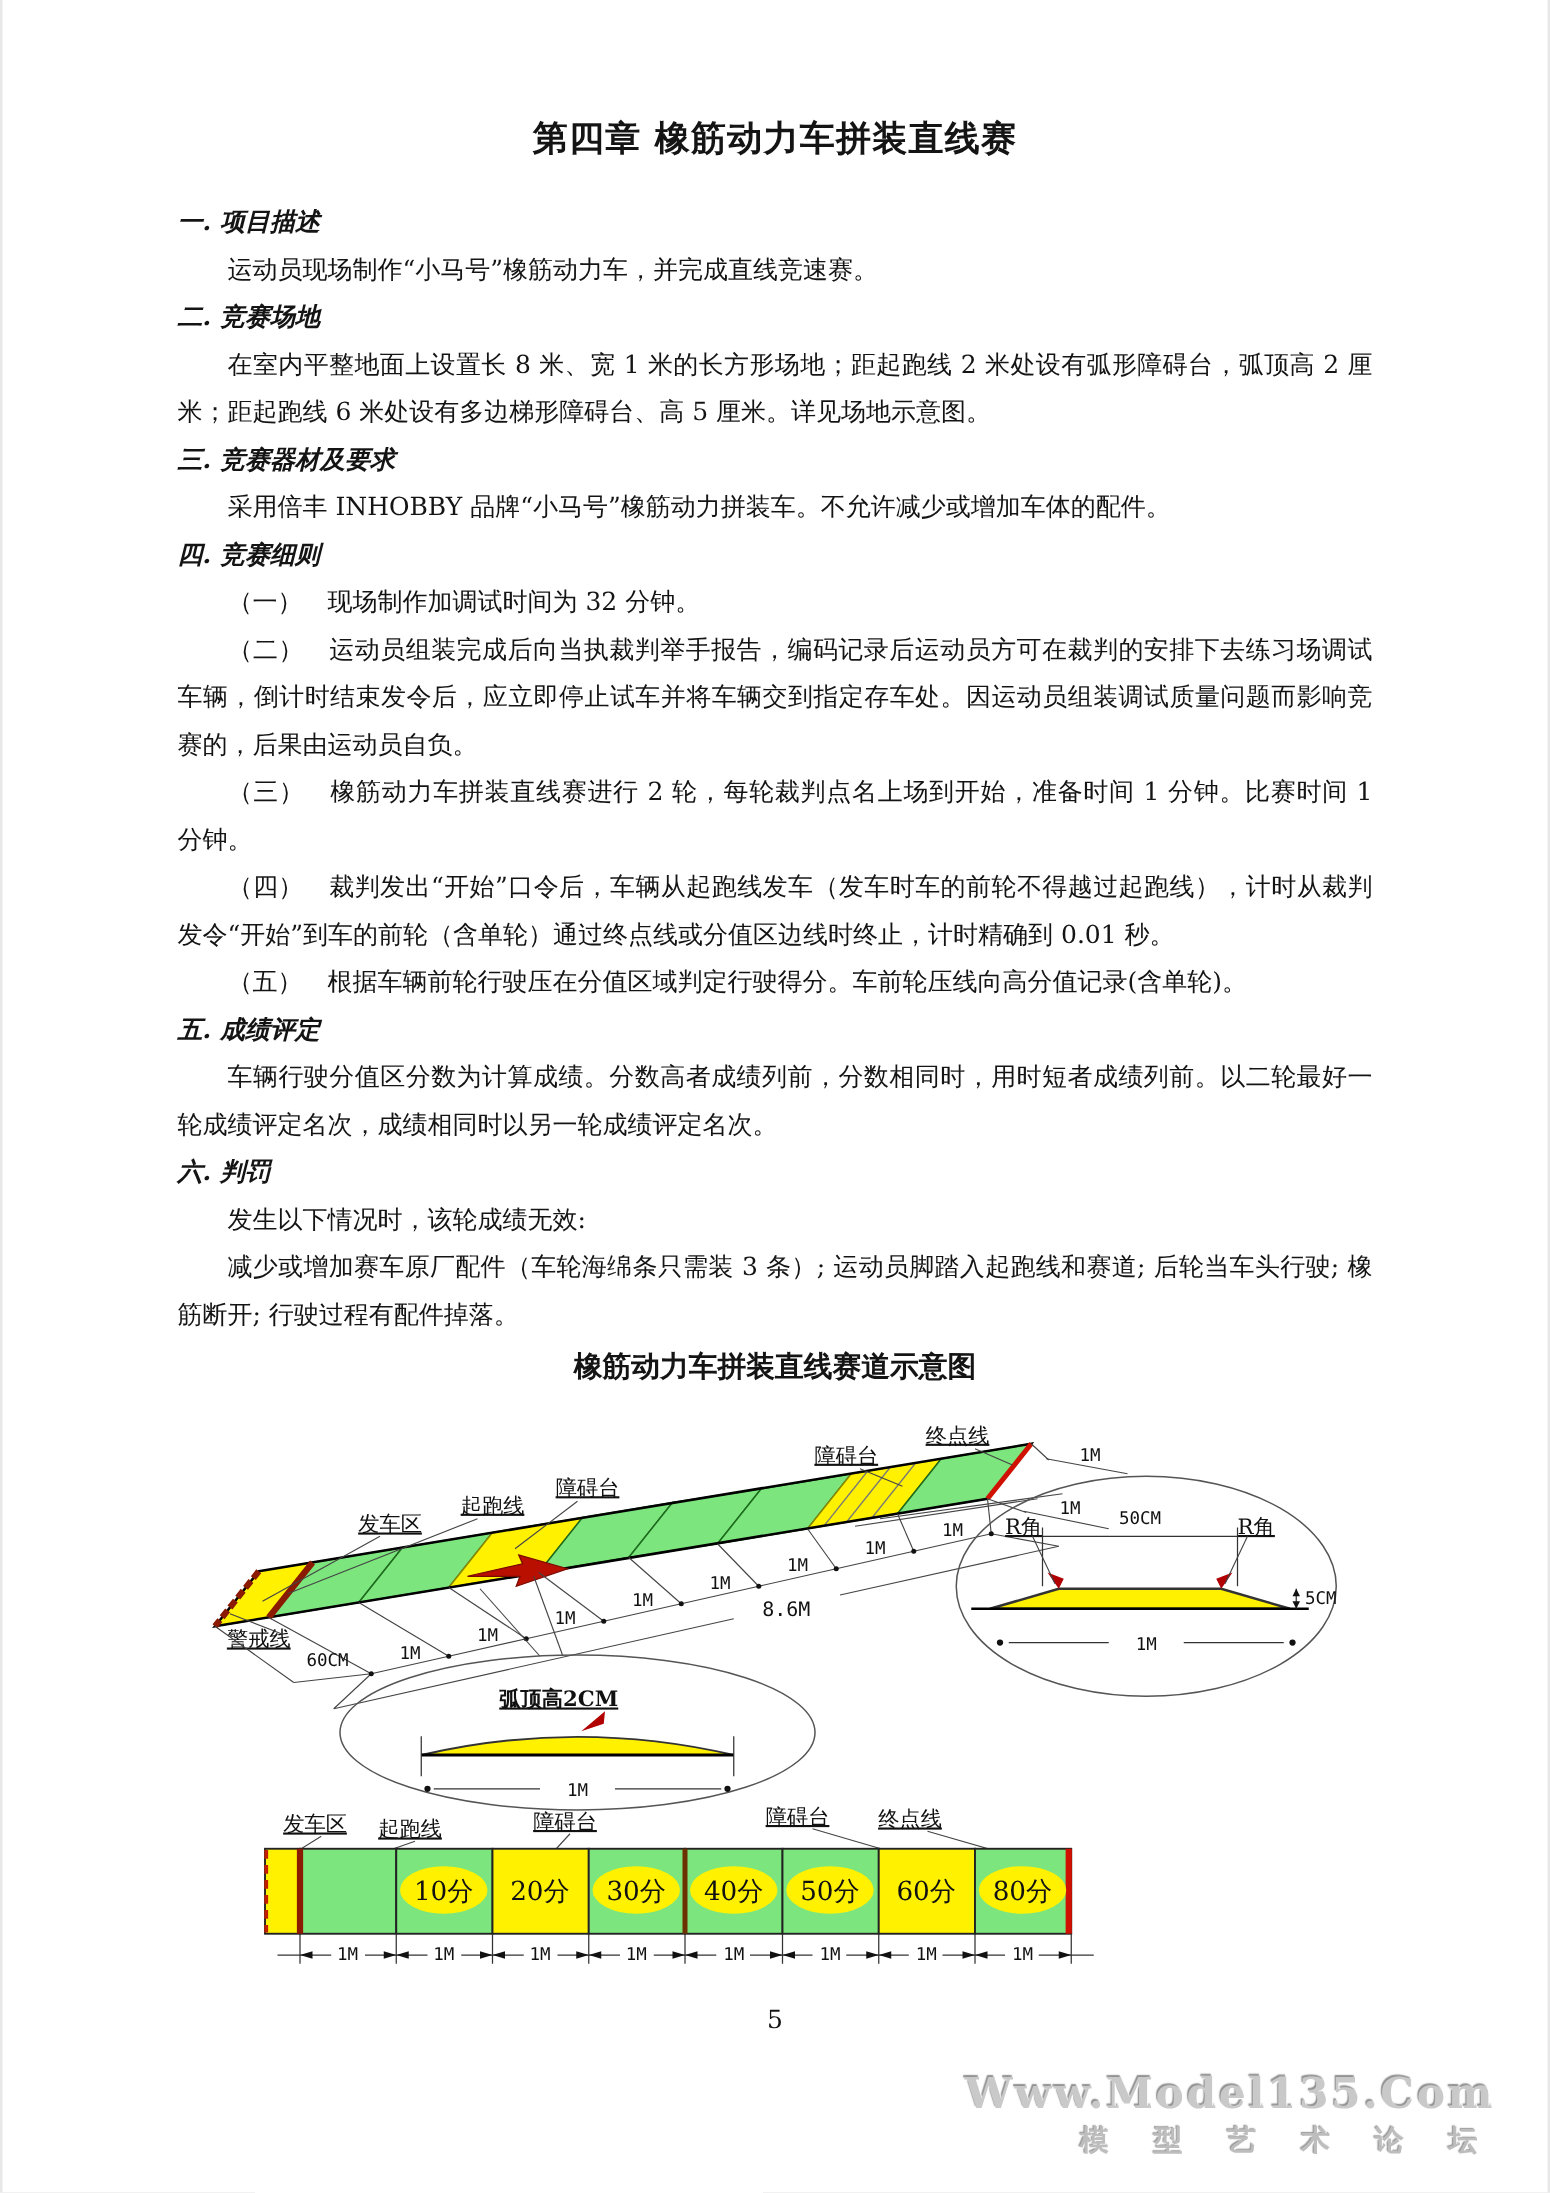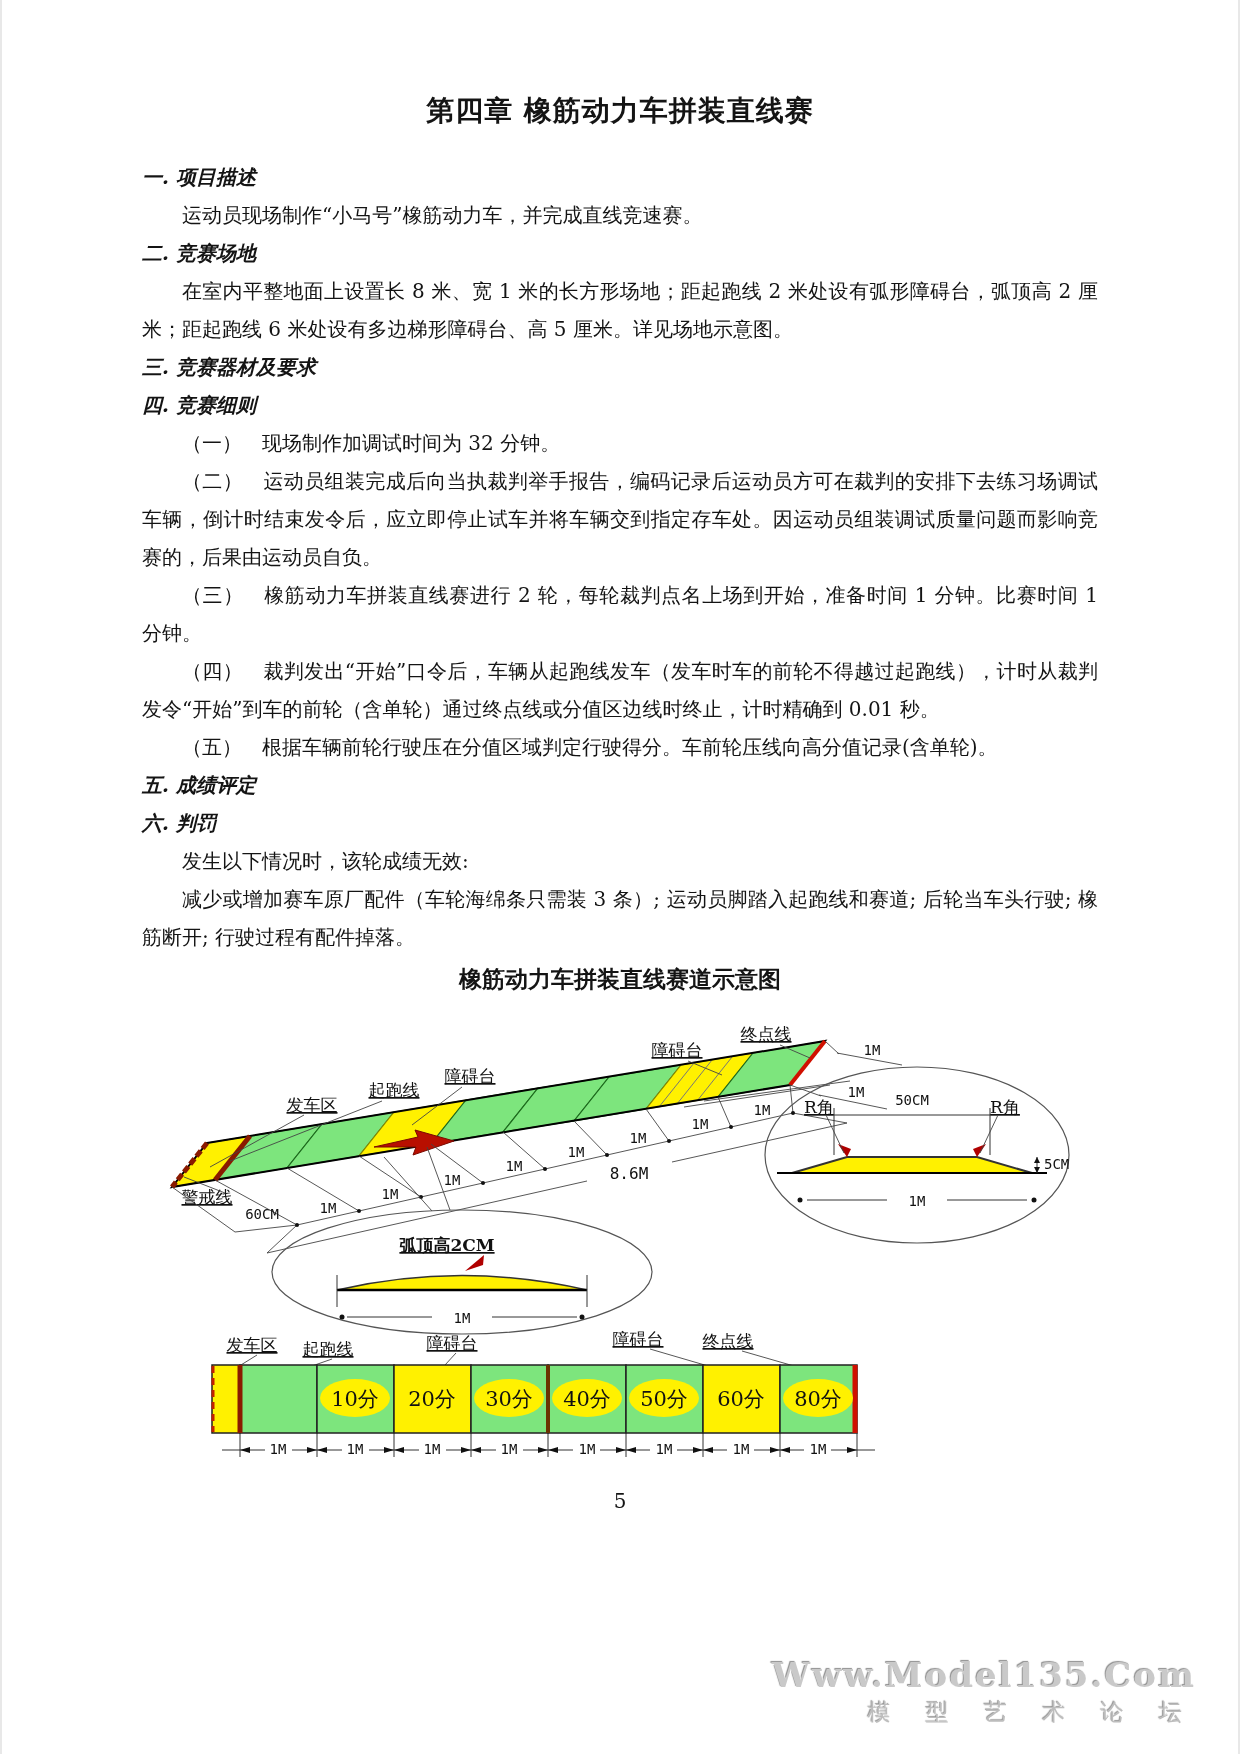--- a/index.html
+++ b/index.html
@@ -63,21 +63,21 @@
   .watermark .wm1{
     font-size:34px;
     font-weight:bold;
     color:#c9c9c9;
     letter-spacing:2px;
     text-shadow:1px 1px 1px #ffffff,-1px -1px 1px #8f8f8f;
     font-family:"DejaVu Serif","Liberation Serif",serif;
   }
   .watermark .wm2{
     font-size:23px;
-    font-weight:normal;
+    font-weight:bold;
     color:#bdbdbd;
     letter-spacing:14px;
     margin-top:2px;
     text-shadow:1px 1px 1px #ffffff,-1px -1px 1px #949494;
   }
 </style>
 </head>
 <body>
 
 <div class="page">
@@ -85,29 +85,31 @@
 
     <h1 class="doc-title">第四章 橡筋动力车拼装直线赛</h1>
 
     <h2 class="sec-head">一. 项目描述</h2>
     <p class="para">运动员现场制作“小马号”橡筋动力车，并完成直线竞速赛。</p>
 
     <h2 class="sec-head">二. 竞赛场地</h2>
     <p class="para">在室内平整地面上设置长 8 米、宽 1 米的长方形场地；距起跑线 2 米处设有弧形障碍台，弧顶高 2 厘米；距起跑线 6 米处设有多边梯形障碍台、高 5 厘米。详见场地示意图。</p>
 
     <h2 class="sec-head">三. 竞赛器材及要求</h2>
+    <p class="para">采用倍丰 INHOBBY 品牌“小马号”橡筋动力拼装车。不允许减少或增加车体的配件。</p>
 
     <h2 class="sec-head">四. 竞赛细则</h2>
     <p class="para">（一）　现场制作加调试时间为 32 分钟。</p>
     <p class="para">（二）　运动员组装完成后向当执裁判举手报告，编码记录后运动员方可在裁判的安排下去练习场调试车辆，倒计时结束发令后，应立即停止试车并将车辆交到指定存车处。因运动员组装调试质量问题而影响竞赛的，后果由运动员自负。</p>
     <p class="para">（三）　橡筋动力车拼装直线赛进行 2 轮，每轮裁判点名上场到开始，准备时间 1 分钟。比赛时间 1 分钟。</p>
     <p class="para">（四）　裁判发出“开始”口令后，车辆从起跑线发车（发车时车的前轮不得越过起跑线），计时从裁判发令“开始”到车的前轮（含单轮）通过终点线或分值区边线时终止，计时精确到 0.01 秒。</p>
     <p class="para">（五）　根据车辆前轮行驶压在分值区域判定行驶得分。车前轮压线向高分值记录(含单轮)。</p>
 
     <h2 class="sec-head">五. 成绩评定</h2>
+    <p class="para">车辆行驶分值区分数为计算成绩。分数高者成绩列前，分数相同时，用时短者成绩列前。以二轮最好一轮成绩评定名次，成绩相同时以另一轮成绩评定名次。</p>
 
     <h2 class="sec-head">六. 判罚</h2>
     <p class="para">发生以下情况时，该轮成绩无效:</p>
     <p class="para">减少或增加赛车原厂配件（车轮海绵条只需装 3 条）; 运动员脚踏入起跑线和赛道; 后轮当车头行驶; 橡筋断开; 行驶过程有配件掉落。</p>
 
     <div class="diagram-title">橡筋动力车拼装直线赛道示意图</div>
   </div>
 
   <div class="diagram-wrap">
   <svg width="950" height="492" viewBox="0 0 950 492">

